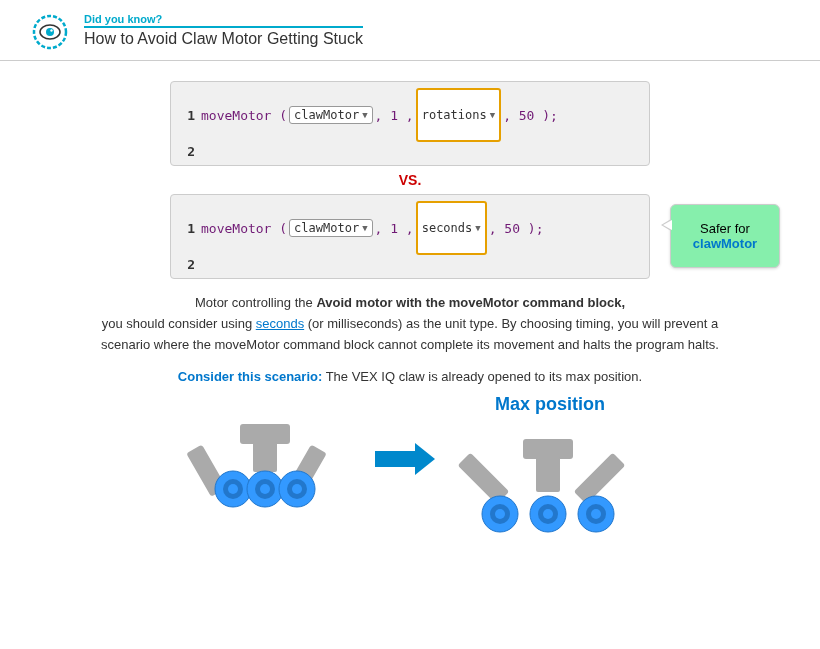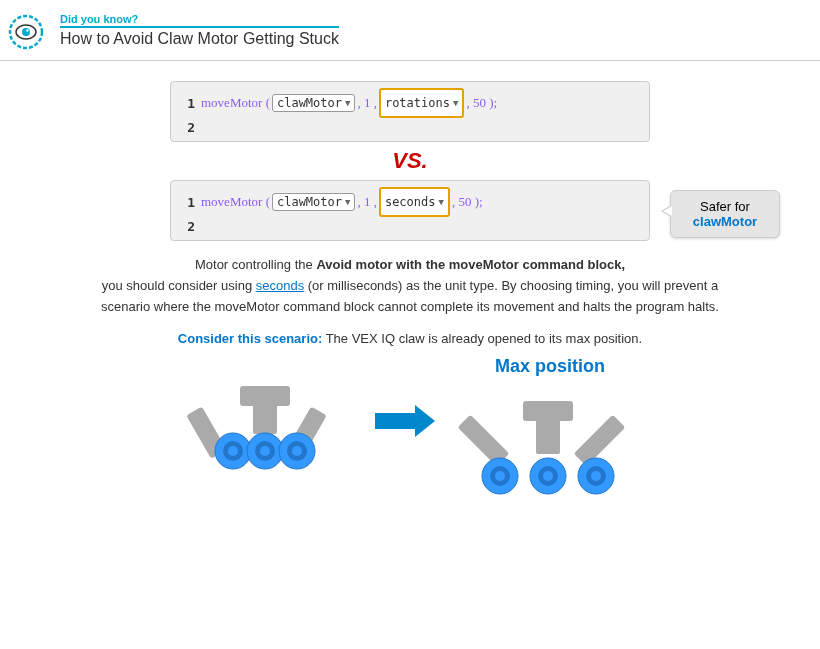--- a/index.html
+++ b/index.html
@@ -10,21 +10,21 @@
       font-family: Arial, sans-serif;
       font-size: 13px;
       overflow: hidden;
       position: relative;
     }
 
     
     .header {
       display: flex;
       align-items: center;
-      padding: 8px 4px;
+      padding: 8px 28px;
       border-bottom: 1px solid #ccc;
       background: #fff;
     }
     .logo-container {
       width: 44px;
       height: 44px;
       margin-right: 12px;
       flex-shrink: 0;
     }
     .logo-eye {
@@ -85,22 +85,21 @@
 
     .line-num {
       color: #333;
       margin-right: 4px;
       font-weight: bold;
       width: 14px;
       text-align: right;
     }
 
     .code-text {
-      color: #8b5cf6;
-      font-family: Liberation Serif, serif;
+      color: #701a75;
     }
 
     .dropdown {
       display: inline-flex;
       align-items: center;
       background: #fff;
       border: 1px solid #999;
       border-radius: 3px;
       padding: 1px 4px;
       font-family: monospace;
@@ -110,36 +109,35 @@
     }
 
     .dropdown-arrow {
       font-size: 9px;
       color: #666;
     }
 
     .dropdown-highlighted {
       border: 2px solid #e6a000;
       border-radius: 3px;
-      padding: 6px 4px;
+      padding: 18px 4px;
       background: #fff;
       display: inline-flex;
       align-items: center;
       gap: 3px;
       font-family: monospace;
       font-size: 12px;
       color: #333;
     }
 
     .vs-label {
       color: #cc0000;
-      font-size: 22px;
+      font-size: 14px;
       font-weight: bold;
       margin: 6px 0;
-      font-style: italic;
     }
     .callout-blue {
       color: #0077cc;
       font-weight: bold;
     }
 
     
     .description {
       text-align: center;
       font-size: 13px;
@@ -237,21 +235,21 @@
             <span class="dropdown-arrow">▼</span>
           </span>
           <span class="code-text">, 50 );</span>
         </div>
         <div class="code-line">
           <span class="line-num">2</span>
         </div>
       </div>
 
       
-      <div style="position:absolute; right:-130px; top:10px; background:#e5e5e5; border:1px solid #ccc; border-radius:6px; padding:8px 10px; text-align:center; font-size:13px; width:110px; box-shadow:0 1px 3px rgba(0,0,0,0.15);">
+      <div style="position:absolute; right:-130px; top:10px; background:#86efac; border:1px solid #ccc; border-radius:6px; padding:16px 10px; text-align:center; font-size:13px; width:110px; box-shadow:0 1px 3px rgba(0,0,0,0.15);">
         
         <div style="position:absolute; left:-10px; top:14px; width:0; height:0; border-top:6px solid transparent; border-bottom:6px solid transparent; border-right:10px solid #ccc;"></div>
         <div style="position:absolute; left:-8px; top:15px; width:0; height:0; border-top:5px solid transparent; border-bottom:5px solid transparent; border-right:9px solid #fff;"></div>
         <span>Safer for</span><br>
         <span class="callout-blue">clawMotor</span>
       </div>
     </div>
 
   </div>
 

